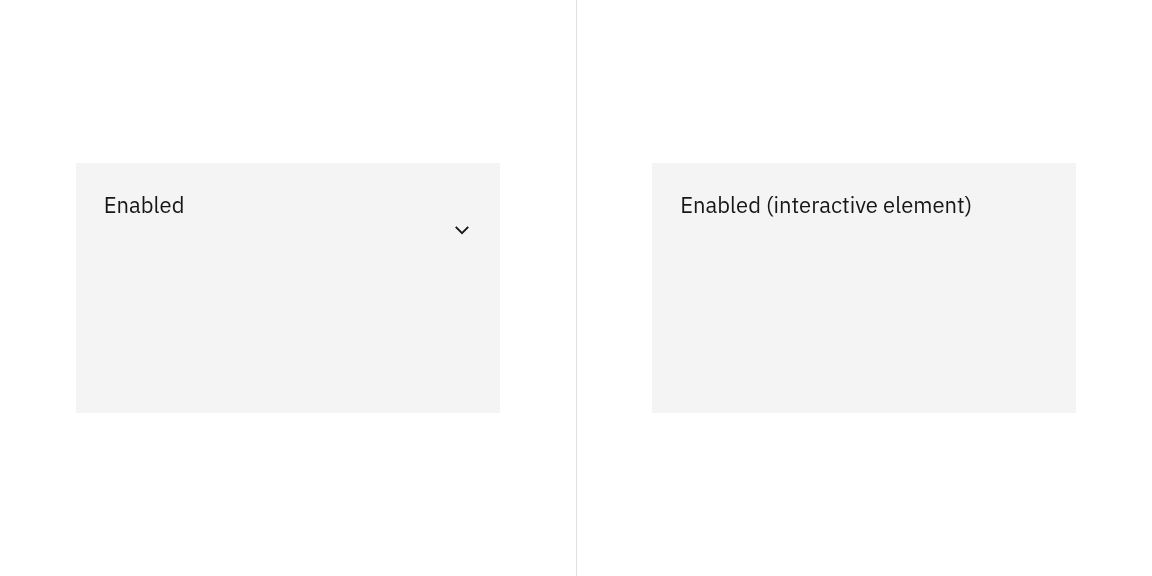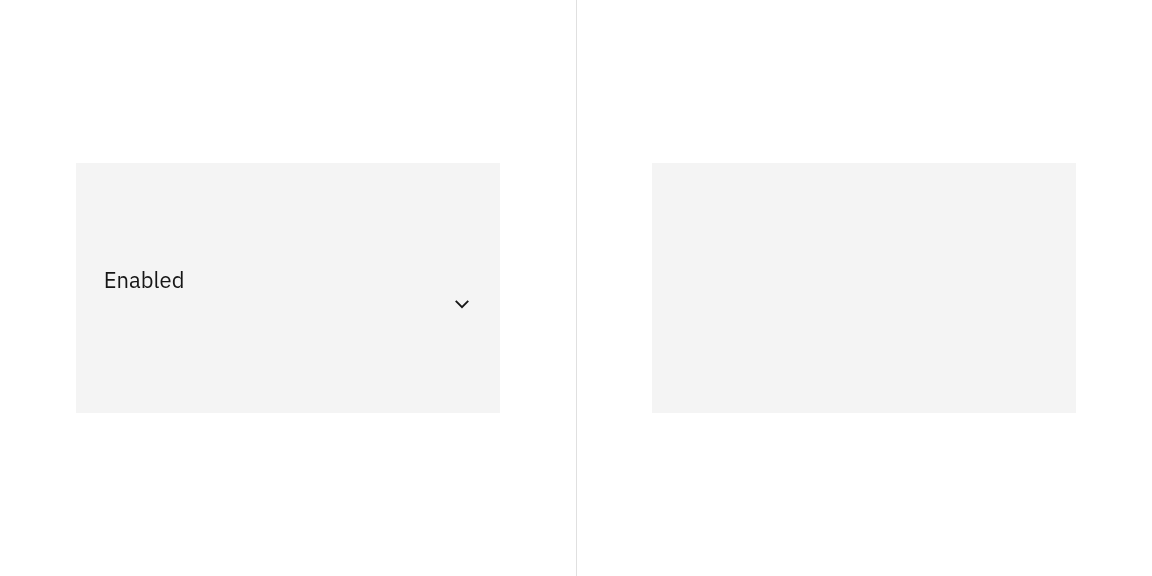--- a/index.html
+++ b/index.html
@@ -32,21 +32,21 @@
       height: 100%;
     }
     .tile {
       background: #f4f4f4;
       width: 424px;
       height: 250px;
       position: relative;
       padding: 28px 28px 24px 28px;
       display: flex;
       flex-direction: column;
-      justify-content: center;
+      justify-content: flex-start;
     }
     .tile-title {
       font-size: 22px;
       font-weight: 400;
       color: #161616;
       line-height: 1.3;
     }
     .tile-footer {
       display: flex;
       justify-content: space-between;
@@ -89,15 +89,16 @@
           </span>
         </span>
       </div>
     </div>
   </div>
 
   <div class="divider"></div>
 
   <div class="panel">
     <div class="tile">
+      <div class="tile-title">Enabled (interactive element)</div>
     </div>
   </div>
 </div>
 
 </body></html>

